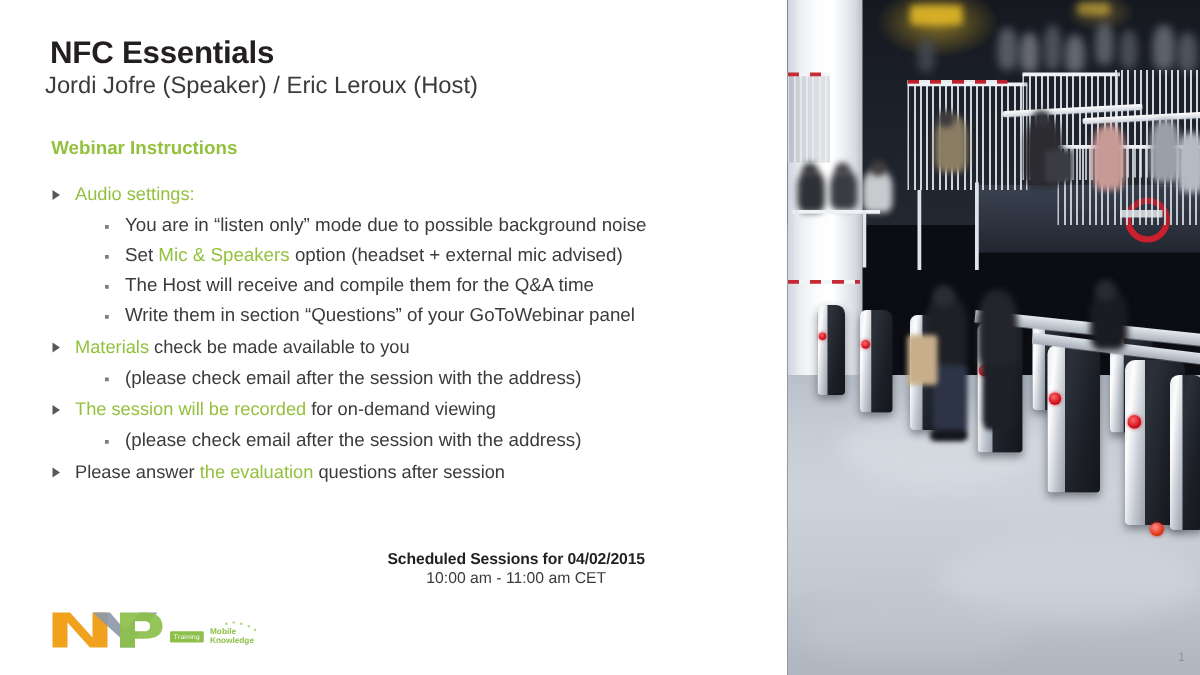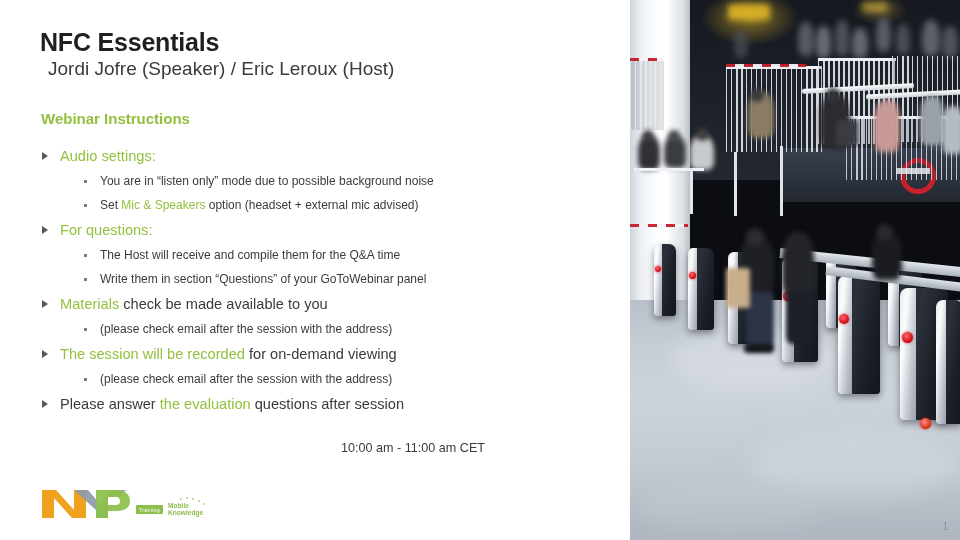--- a/index.html
+++ b/index.html
@@ -175,21 +175,21 @@
     position: absolute;
     left: 40px;
     top: 28px;
     font-size: 25px;
     font-weight: bold;
     color: #231f20;
     letter-spacing: -0.2px;
   }
   #subtitle {
     position: absolute;
-    left: 48px;
+    left: 36px;
     top: 58px;
     font-size: 19px;
     color: #3b3b3d;
     font-weight: normal;
   }
   #section-heading {
     position: absolute;
     left: 41px;
     top: 110px;
     font-size: 15px;
@@ -216,21 +216,21 @@
     left: 2px;
     top: 9px;
     width: 0; height: 0;
     border-left: 6px solid #58585b;
     border-top: 4px solid transparent;
     border-bottom: 4px solid transparent;
   }
   .b2 {
     position: relative;
     padding-left: 60px;
-    font-size: 12px;
+    font-size: 15px;
     color: #3b3b3d;
     line-height: 24px;
     white-space: nowrap;
   }
   .b2 .sq {
     position: absolute;
     left: 44px;
     top: 11px;
     width: 3px;
     height: 3px;
@@ -435,31 +435,31 @@
   <div id="content">
 
     <div id="title">NFC Essentials</div>
     <div id="subtitle">Jordi Jofre (Speaker) / Eric Leroux (Host)</div>
     <div id="section-heading">Webinar Instructions</div>
 
     <div id="bullets">
         <div class="b1"><span class="tri"></span><span class="gtext">Audio settings:</span></div>
         <div class="b2"><span class="sq"></span><span>You are in “listen only” mode due to possible background noise</span></div>
         <div class="b2"><span class="sq"></span><span>Set </span><span class="gtext">Mic &amp; Speakers</span><span> option (headset + external mic advised)</span></div>
-        <div class="b1"><span class="tri"></span><span class="gtext">For questions:</span></div>
         <div class="b2"><span class="sq"></span><span>The Host will receive and compile them for the Q&amp;A time</span></div>
         <div class="b2"><span class="sq"></span><span>Write them in section “Questions” of your GoToWebinar panel</span></div>
         <div class="b1"><span class="tri"></span><span class="gtext">Materials</span><span> check be made available to you</span></div>
         <div class="b2"><span class="sq"></span><span>(please check email after the session with the address)</span></div>
         <div class="b1"><span class="tri"></span><span class="gtext">The session will be recorded</span><span> for on-demand viewing</span></div>
         <div class="b2"><span class="sq"></span><span>(please check email after the session with the address)</span></div>
         <div class="b1"><span class="tri"></span><span>Please answer </span><span class="gtext">the evaluation</span><span> questions after session</span></div>
       </div>
 
     <div id="schedule">
+      <div id="sched-title">Scheduled Sessions for 04/02/2015</div>
       <div class="sched-row">10:00 am - 11:00 am CET</div>
     </div>
 
     <div id="logo-area">
       <svg id="nxp-logo" viewBox="0 0 92 36">
         <path d="M2 34 L2 6 L16 6 L34 26 L34 6 L46 6 L46 34 L32 34 L14 14 L14 34 Z" fill="#f0a11e"></path>
         <path d="M34 6 L48 6 L60 20 L72 6 L86 6 L68 26 L68 34 L56 34 L56 26 Z" fill="#8d9aa8" opacity="0.92"></path>
         <path d="M56 6 L76 6 C86 6 90 11 90 17 C90 23 86 27 76 27 L68 27 L68 34 L56 34 Z" fill="#8cc04a" opacity="0.92"></path>
         <path d="M68 13 L76 13 C79 13 80 15 80 17 C80 19 79 21 76 21 L68 21 Z" fill="#ffffff"></path>
       </svg>

